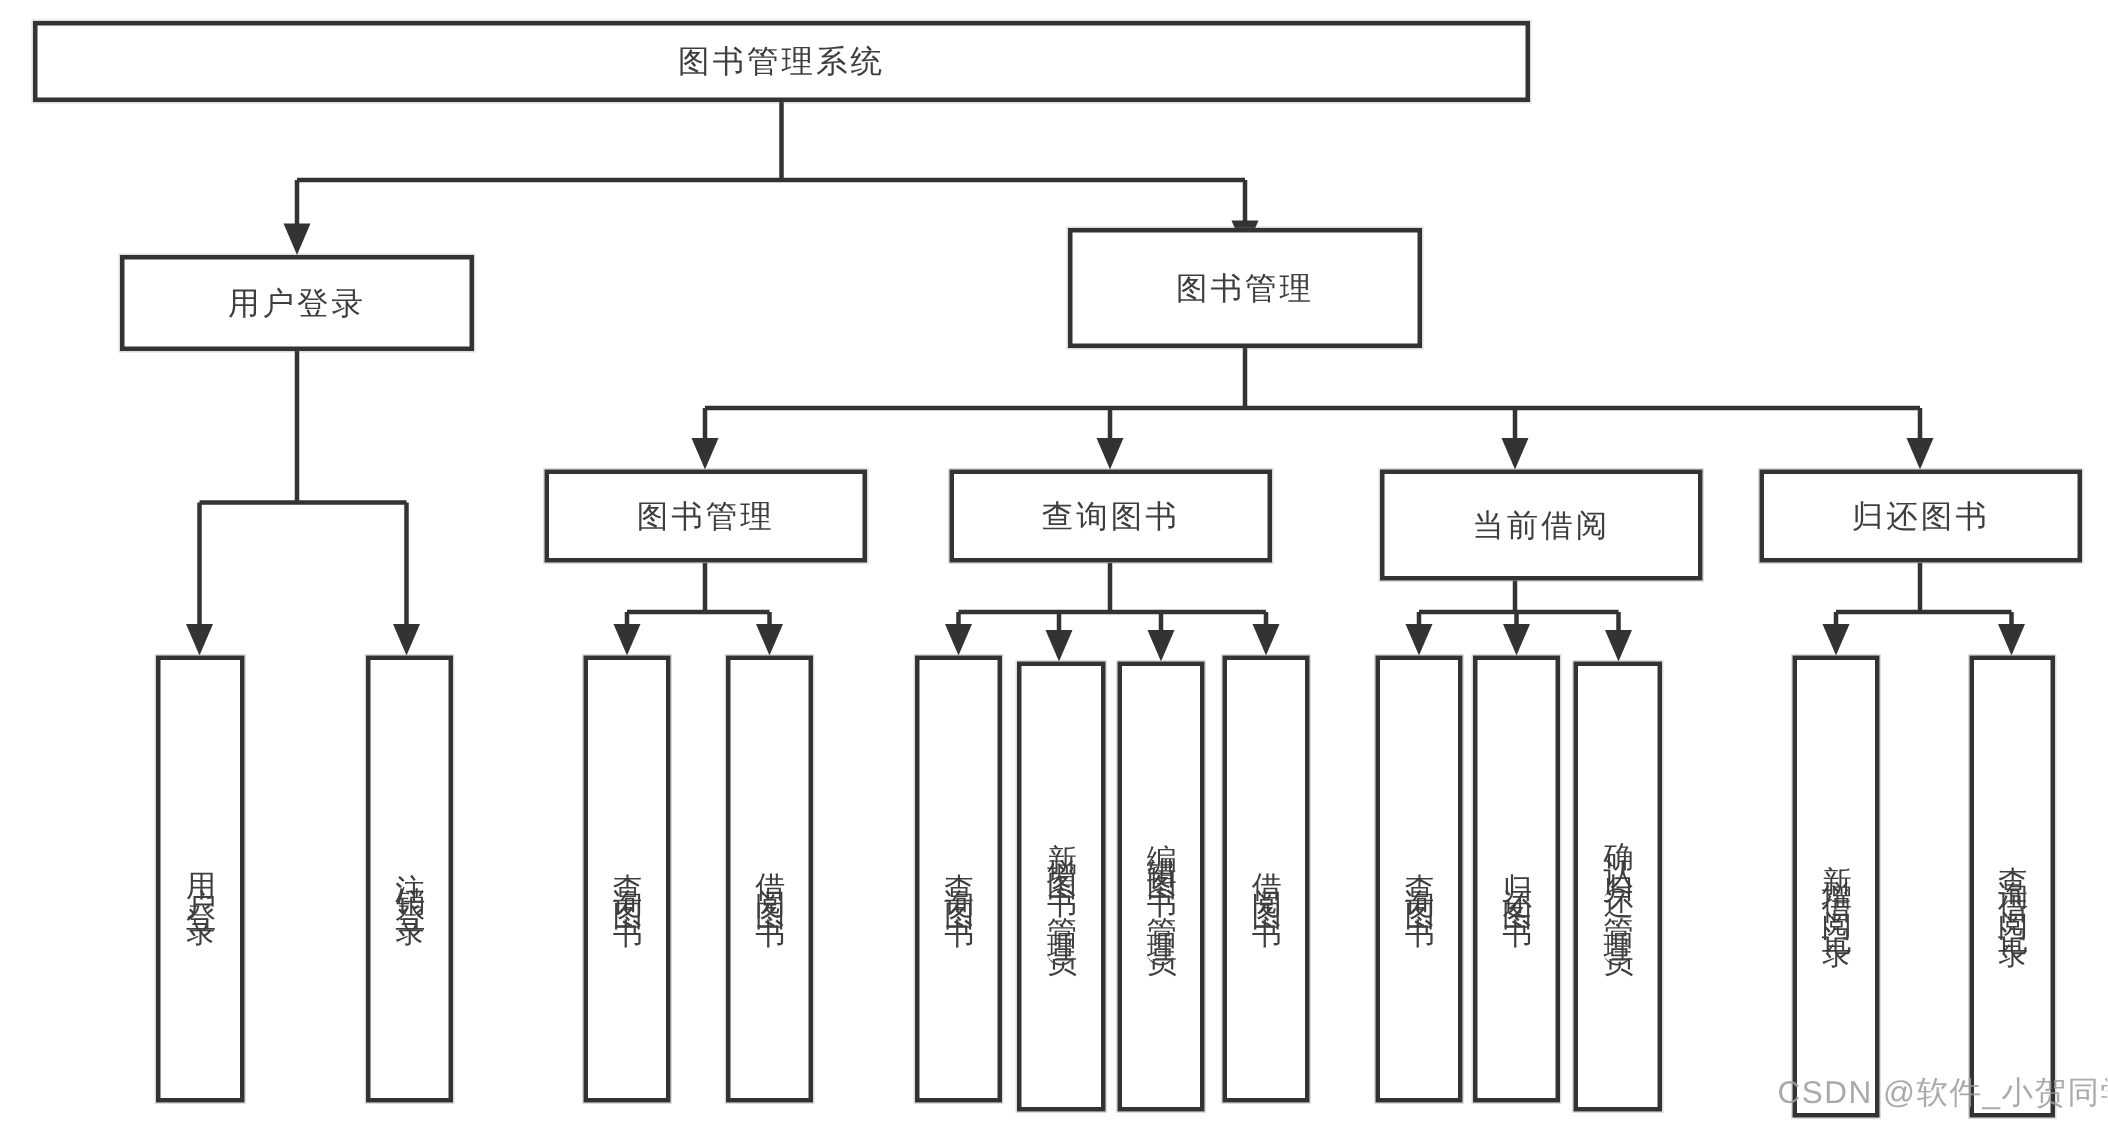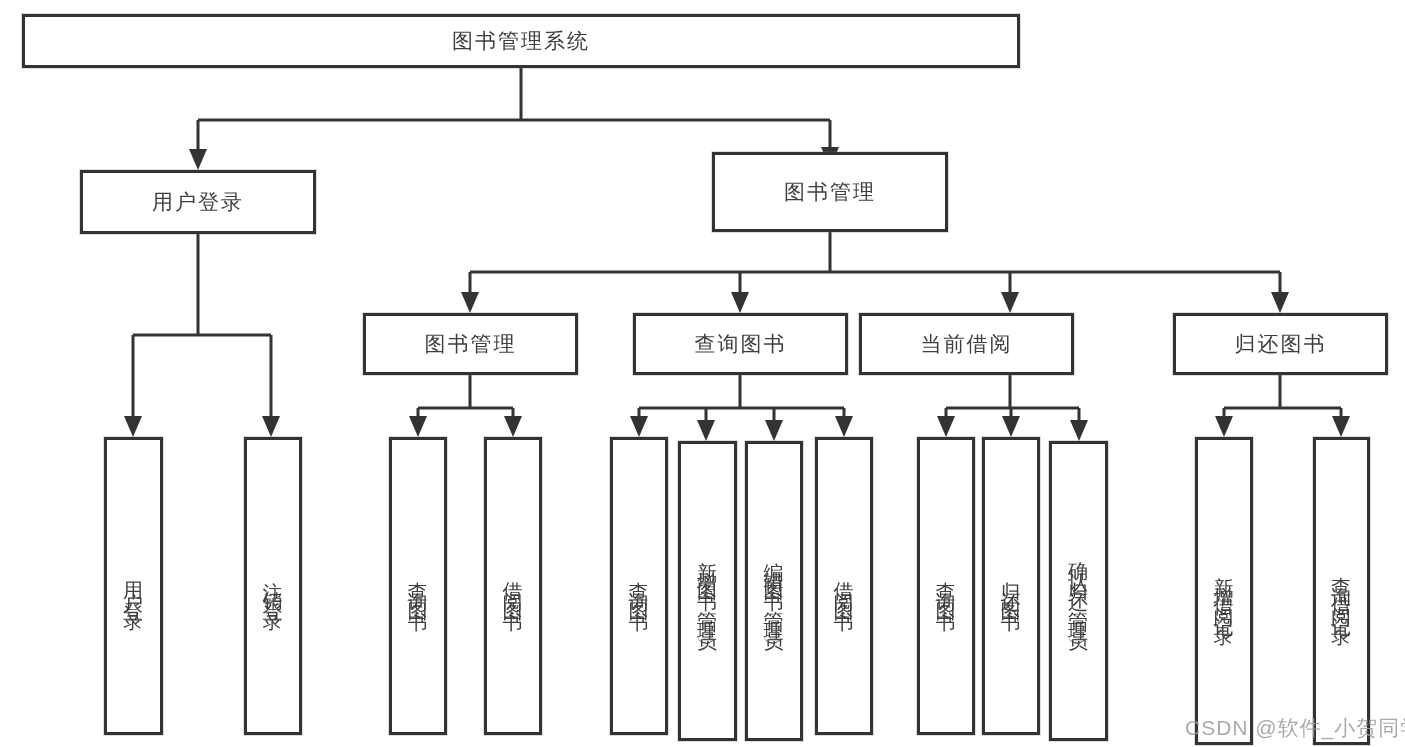--- a/index.html
+++ b/index.html
@@ -106,21 +106,21 @@
   <div class="node h" style="left:712px;top:152px;width:236px;height:80px">
     <span>图书管理</span>
   </div>
 
   <div class="node h" style="left:363px;top:313px;width:215px;height:62px">
     <span>图书管理</span>
   </div>
   <div class="node h" style="left:633px;top:313px;width:215px;height:62px">
     <span>查询图书</span>
   </div>
-  <div class="node h" style="left:859px;top:313px;width:215px;height:62px">
+  <div class="node h" style="left:920px;top:313px;width:215px;height:74px">
     <span>当前借阅</span>
   </div>
   <div class="node h" style="left:1173px;top:313px;width:215px;height:62px">
     <span>归还图书</span>
   </div>
 
   <div class="node v" style="left:104px;top:437px;width:59px;height:298px">
     <span>用户登录</span>
   </div>
   <div class="node v" style="left:244px;top:437px;width:58px;height:298px">

